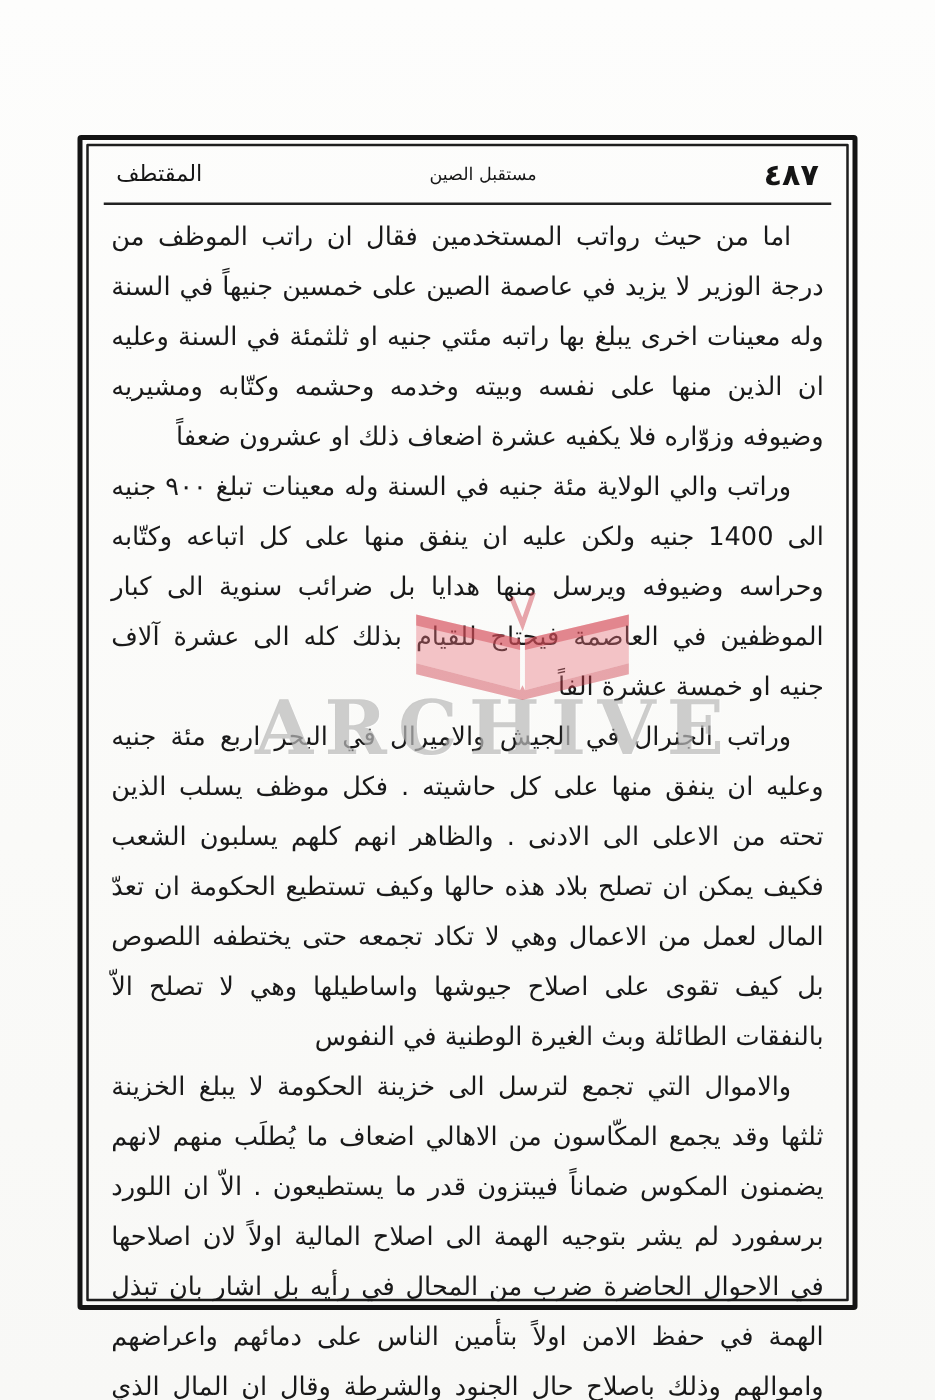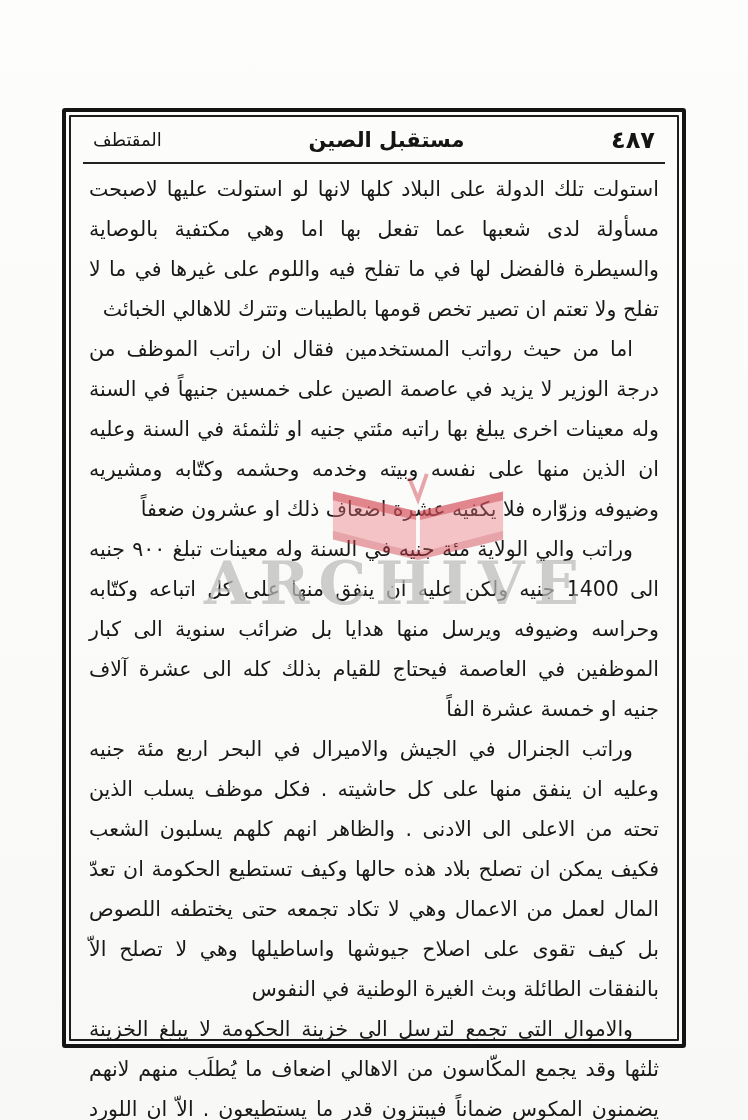--- a/index.html
+++ b/index.html
@@ -39,21 +39,21 @@
     display: flex;
     align-items: center;
     justify-content: space-between;
     height: 47px;
     border-bottom: 2px solid #222;
     padding: 0 10px;
     flex: 0 0 auto;
     color: #151515;
   }
   .page-num { font-size: 24px; letter-spacing: 1px; font-weight: bold; }
-  .article-title { font-size: 21px; font-weight: bold; }
+  .article-title { font-size: 14px; }
   .magazine-name { font-size: 18px; }
   
   .body-text {
     direction: rtl;
     flex: 1 1 auto;
     padding: 5px 6px 0 6px;
     font-size: 20.5px;
     line-height: 40px;
     color: #191919;
     text-align: justify;
@@ -109,21 +109,20 @@
   <div class="frame-outer">
     <div class="frame-inner">
 
       <div class="frame-header">
         <span class="page-num">٤٨٧</span>
         <span class="article-title">مستقبل الصين</span>
         <span class="magazine-name">المقتطف</span>
       </div>
 
       <div class="body-text">
-          <p class="para no-indent">استولت تلك الدولة على البلاد كلها لانها لو استولت عليها لاصبحت مسأولة لدى شعبها عما تفعل بها اما وهي مكتفية بالوصاية والسيطرة فالفضل لها في ما تفلح فيه واللوم على غيرها في ما لا تفلح ولا تعتم ان تصير تخص قومها بالطيبات وتترك للاهالي الخبائث</p>
           <p class="para">اما من حيث رواتب المستخدمين فقال ان راتب الموظف من درجة الوزير لا يزيد في عاصمة الصين على خمسين جنيهاً في السنة وله معينات اخرى يبلغ بها راتبه مئتي جنيه او ثلثمئة في السنة وعليه ان الذين منها على نفسه وبيته وخدمه وحشمه وكتّابه ومشيريه وضيوفه وزوّاره فلا يكفيه عشرة اضعاف ذلك او عشرون ضعفاً</p>
           <p class="para">وراتب والي الولاية مئة جنيه في السنة وله معينات تبلغ ٩٠٠ جنيه الى 1400 جنيه ولكن عليه ان ينفق منها على كل اتباعه وكتّابه وحراسه وضيوفه ويرسل منها هدايا بل ضرائب سنوية الى كبار الموظفين في العاصمة فيحتاج للقيام بذلك كله الى عشرة آلاف جنيه او خمسة عشرة الفاً</p>
           <p class="para">وراتب الجنرال في الجيش والاميرال في البحر اربع مئة جنيه وعليه ان ينفق منها على كل حاشيته . فكل موظف يسلب الذين تحته من الاعلى الى الادنى . والظاهر انهم كلهم يسلبون الشعب فكيف يمكن ان تصلح بلاد هذه حالها وكيف تستطيع الحكومة ان تعدّ المال لعمل من الاعمال وهي لا تكاد تجمعه حتى يختطفه اللصوص بل كيف تقوى على اصلاح جيوشها واساطيلها وهي لا تصلح الاّ بالنفقات الطائلة وبث الغيرة الوطنية في النفوس</p>
           <p class="para">والاموال التي تجمع لترسل الى خزينة الحكومة لا يبلغ الخزينة ثلثها وقد يجمع المكّاسون من الاهالي اضعاف ما يُطلَب منهم لانهم يضمنون المكوس ضماناً فيبتزون قدر ما يستطيعون . الاّ ان اللورد برسفورد لم يشر بتوجيه الهمة الى اصلاح المالية اولاً لان اصلاحها في الاحوال الحاضرة ضرب من المحال في رأيه بل اشار بان تبذل الهمة في حفظ الامن اولاً بتأمين الناس على دمائهم واعراضهم واموالهم وذلك باصلاح حال الجنود والشرطة وقال ان المال الذي تنفقه حكومة الصين الآن على جنودها يكفي لانشاء جيش منظم فيه مئتا الف أو ثلثمئة الف فيستتب الامن في البلاد ويأمن الاهالي والاجانب على دمائهم واموالهم ومتى استتب الامن وصار قياد الشعب في يد الحكومة يؤتى اليها باناس من الاوروبيين والاميركيين ليصلحوا ماليتها وجنديتها وريها كما فعل الانكليز في مصر . واشار بان تشترك في ذلك انكلترا والمانيا والولايات المتحدة واليابان ويكون الغرض اولاً حفظ الصين مملكة مستقلة كما هي الآن ثانياً فتح ابوابها للتجارة من غير تمييز بين الدول . ثالثاً اطلاق الحرية للاجانب ليسكنوا في البلاد حيث شاؤوا ويتملكوا العقار فيها . رابعاً ابطال المكوس عن البضائع في داخلية البلاد</p>
         </div>
 
     </div>
   </div>
 </div>
 

